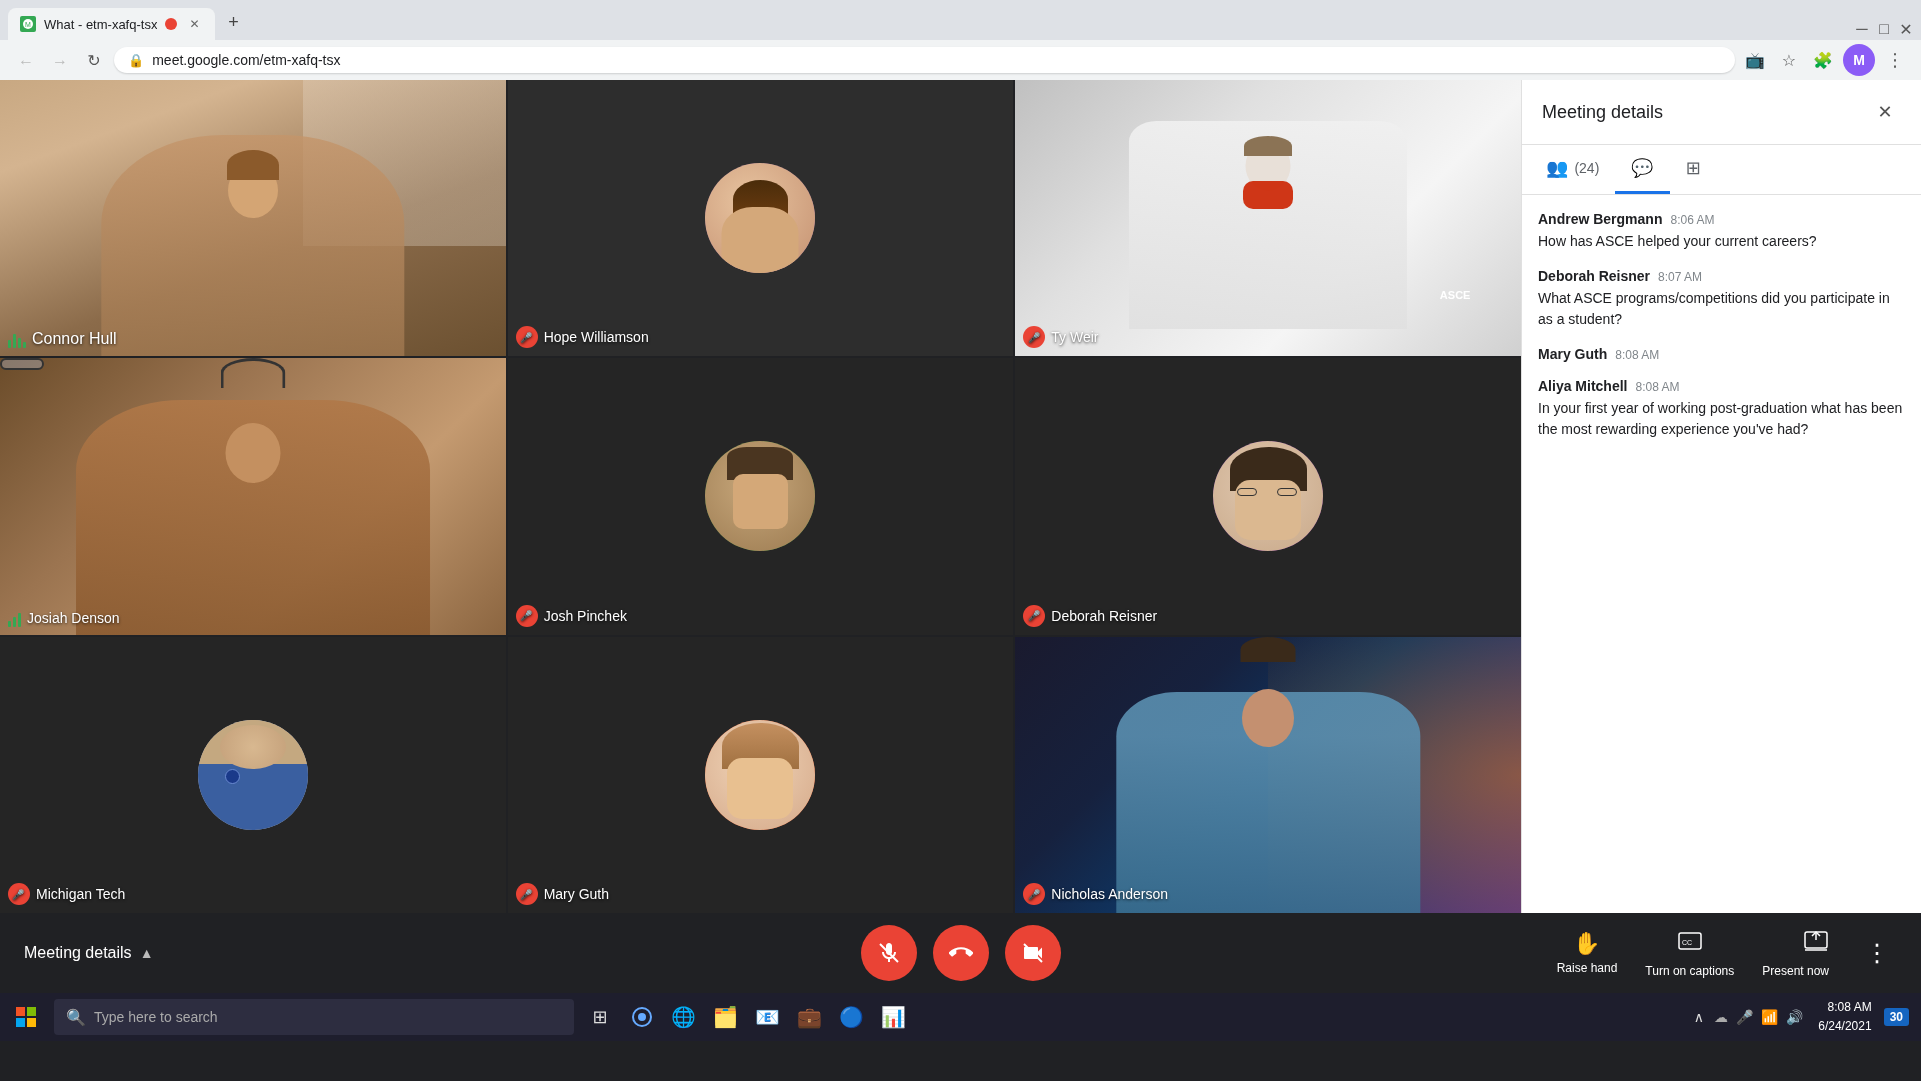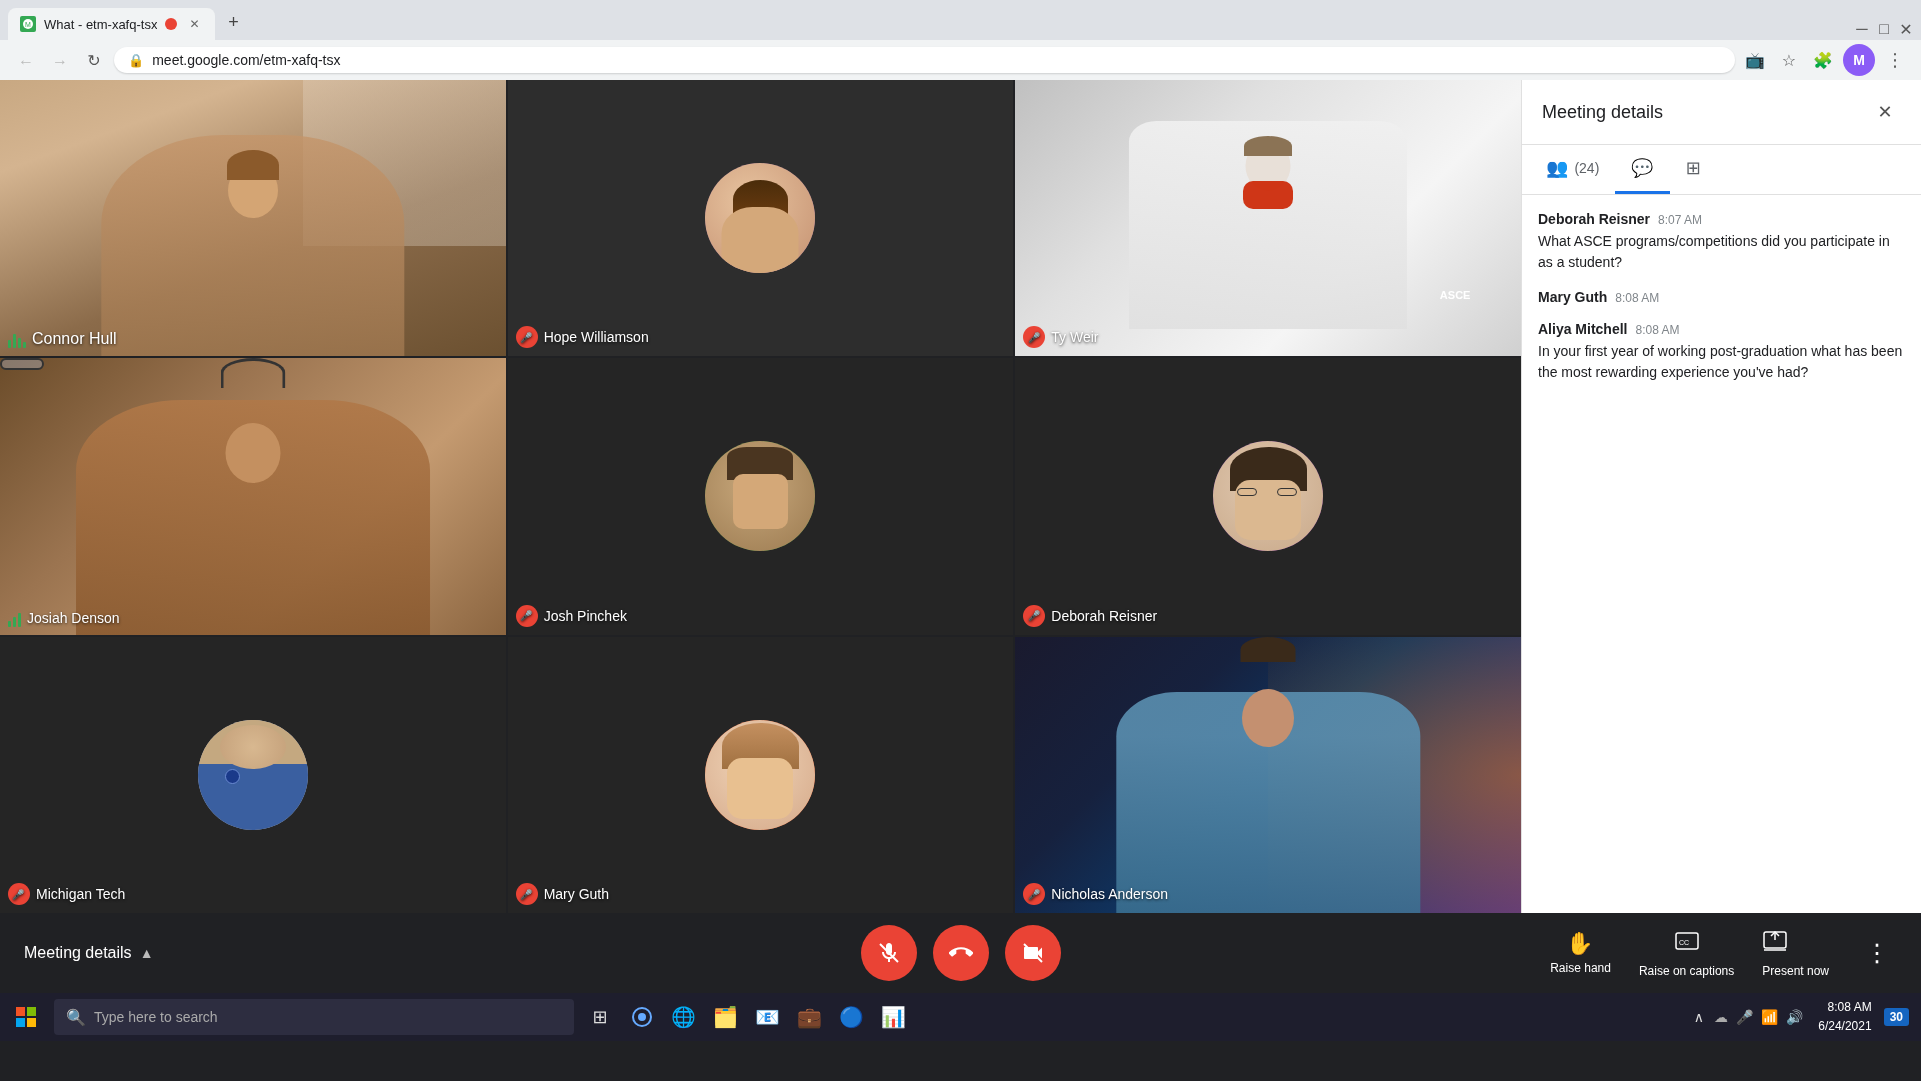--- a/index.html
+++ b/index.html
@@ -230,20 +230,27 @@
         <span style="font-size:18px;">💬</span>
       </div>
 
       <div style="padding:12px 16px;display:flex;align-items:center;gap:6px;cursor:pointer;font-size:14px;color:#5f6368;border-bottom:3px solid transparent;font-family:Arial,sans-serif;">
         <span style="font-size:18px;">⊞</span>
       </div>
     </div>
 
     <div style="flex:1;overflow-y:auto;padding:16px;display:flex;flex-direction:column;gap:16px;">
 
+      <div style="display:flex;flex-direction:column;gap:4px;">
+        <div style="display:flex;align-items:baseline;gap:8px;">
+          <span style="font-size:14px;font-weight:600;color:#202124;font-family:Arial,sans-serif;">Andrew Bergmann</span>
+          <span style="font-size:12px;color:#80868b;font-family:Arial,sans-serif;">8:06 AM</span>
+        </div>
+        <span style="font-size:14px;color:#202124;line-height:1.5;font-family:Arial,sans-serif;">How has ASCE helped your current careers?</span>
+      </div>
 
       <div style="display:flex;flex-direction:column;gap:4px;">
         <div style="display:flex;align-items:baseline;gap:8px;">
           <span style="font-size:14px;font-weight:600;color:#202124;font-family:Arial,sans-serif;">Deborah Reisner</span>
           <span style="font-size:12px;color:#80868b;font-family:Arial,sans-serif;">8:07 AM</span>
         </div>
         <span style="font-size:14px;color:#202124;line-height:1.5;font-family:Arial,sans-serif;">What ASCE programs/competitions did you participate in as a student?</span>
       </div>
 
       <div style="display:flex;flex-direction:column;gap:4px;">
@@ -305,24 +312,24 @@
       <span style="font-size:12px;color:white;font-family:Arial,sans-serif;">Raise hand</span>
     </div>
 
     <div style="display:flex;flex-direction:column;align-items:center;gap:4px;cursor:pointer;color:white;">
       <span style="font-size:22px;">
         <svg width="26" height="26" viewBox="0 0 26 26" fill="white">
             <rect x="2" y="5" width="22" height="16" rx="2" fill="none" stroke="white" stroke-width="1.5"></rect>
             <text x="5" y="17" font-size="7" fill="white">CC</text>
           </svg>
       </span>
-      <span style="font-size:12px;color:white;font-family:Arial,sans-serif;">Raise on captions</span>
-    </div>
-
-    <div style="display:flex;flex-direction:column;align-items:flex-start;gap:4px;cursor:pointer;color:white;">
+      <span style="font-size:12px;color:white;font-family:Arial,sans-serif;">Turn on captions</span>
+    </div>
+
+    <div style="display:flex;flex-direction:column;align-items:flex-end;gap:4px;cursor:pointer;color:white;">
       <span style="font-size:22px;">
         <svg width="26" height="26" viewBox="0 0 26 26" fill="white">
             <rect x="2" y="4" width="22" height="16" rx="2" fill="none" stroke="white" stroke-width="1.5"></rect>
             <polyline points="9,8 13,4 17,8" fill="none" stroke="white" stroke-width="1.5"></polyline>
             <line x1="13" y1="4" x2="13" y2="12" stroke="white" stroke-width="1.5"></line>
             <line x1="2" y1="22" x2="24" y2="22" stroke="white" stroke-width="1.5"></line>
           </svg>
       </span>
       <span style="font-size:12px;color:white;font-family:Arial,sans-serif;">Present now</span>
     </div>

